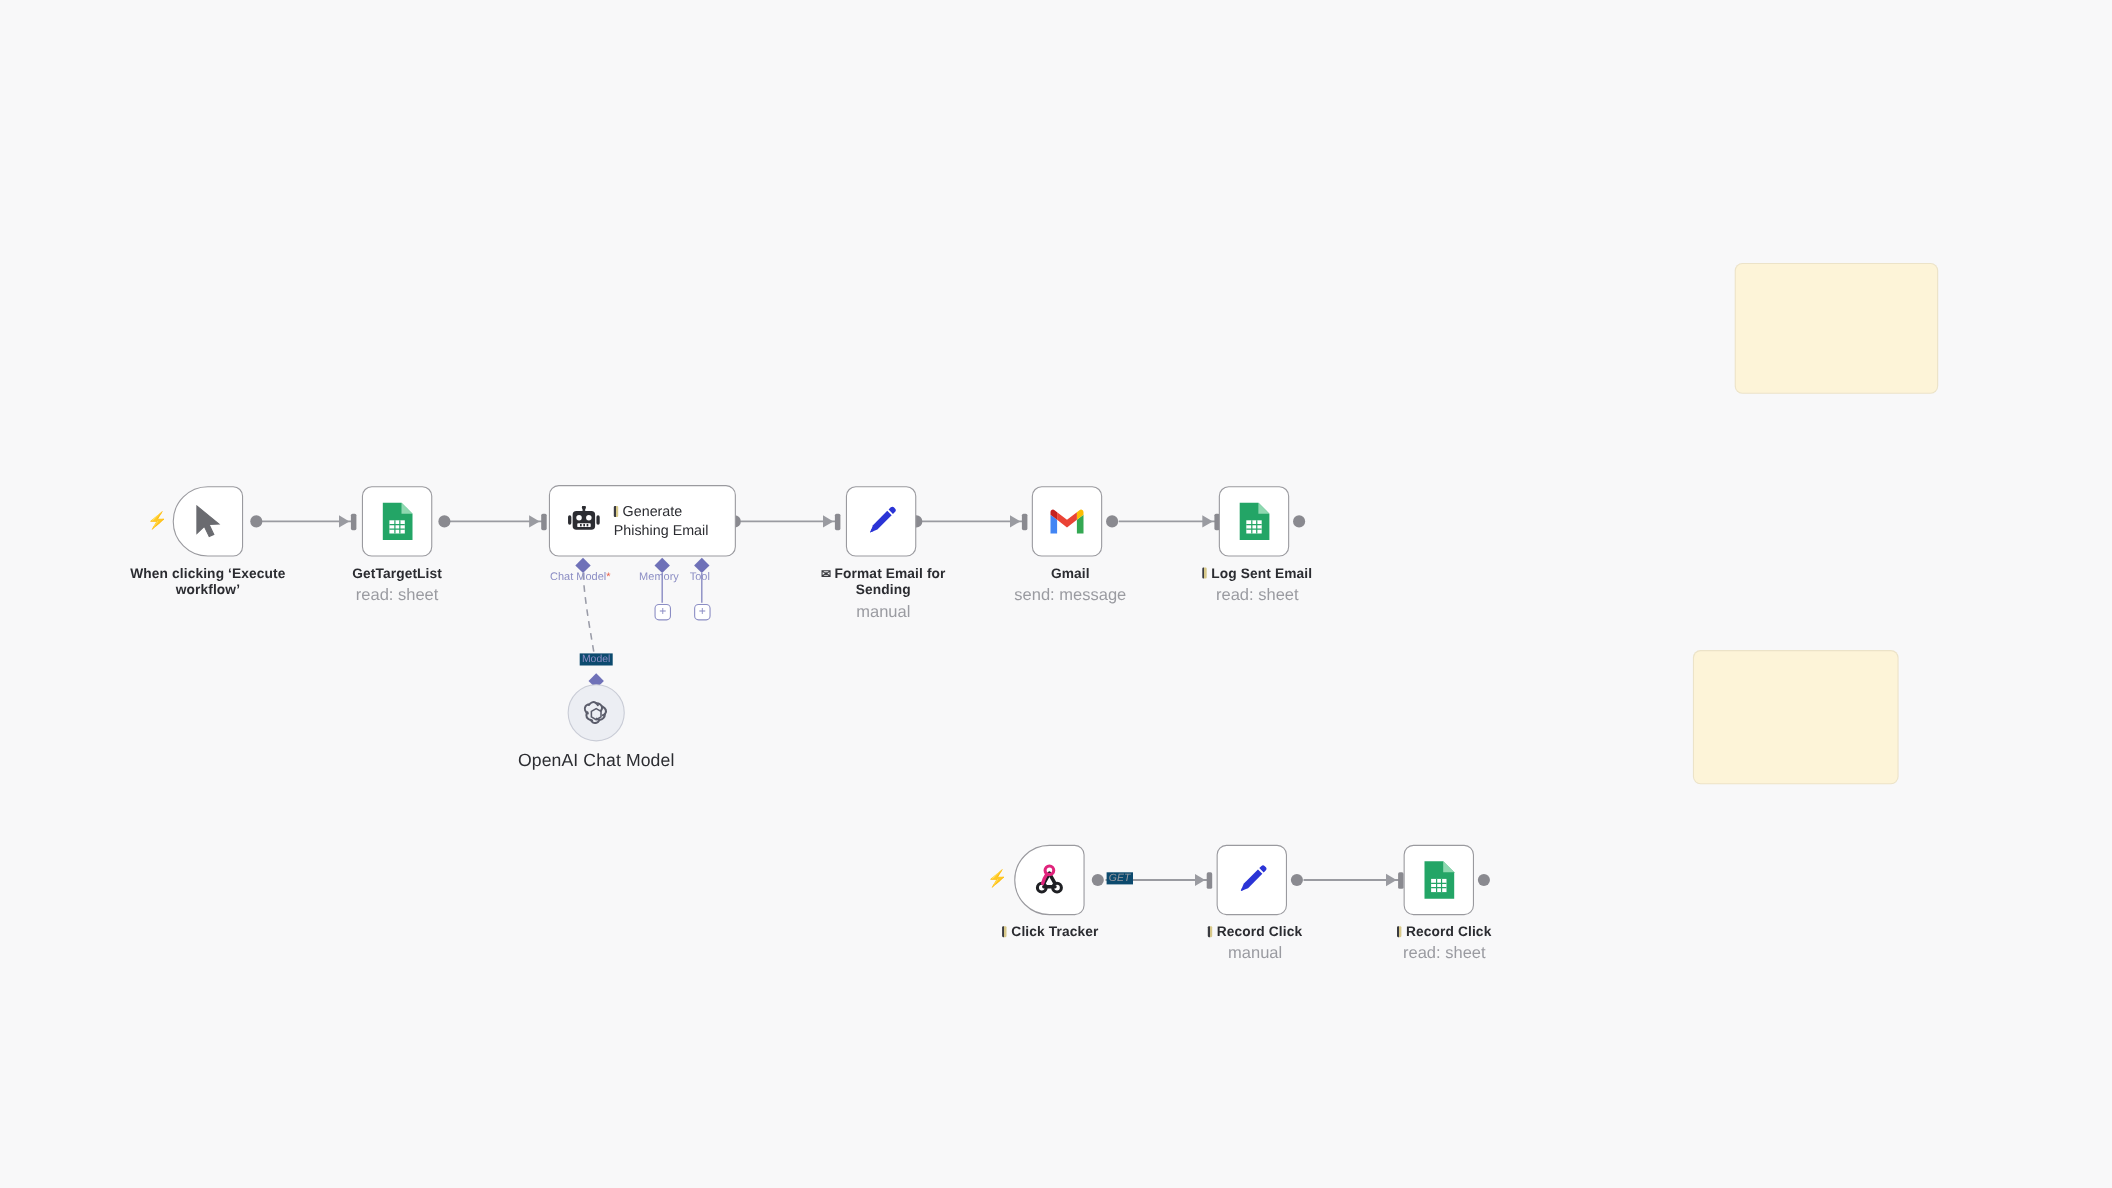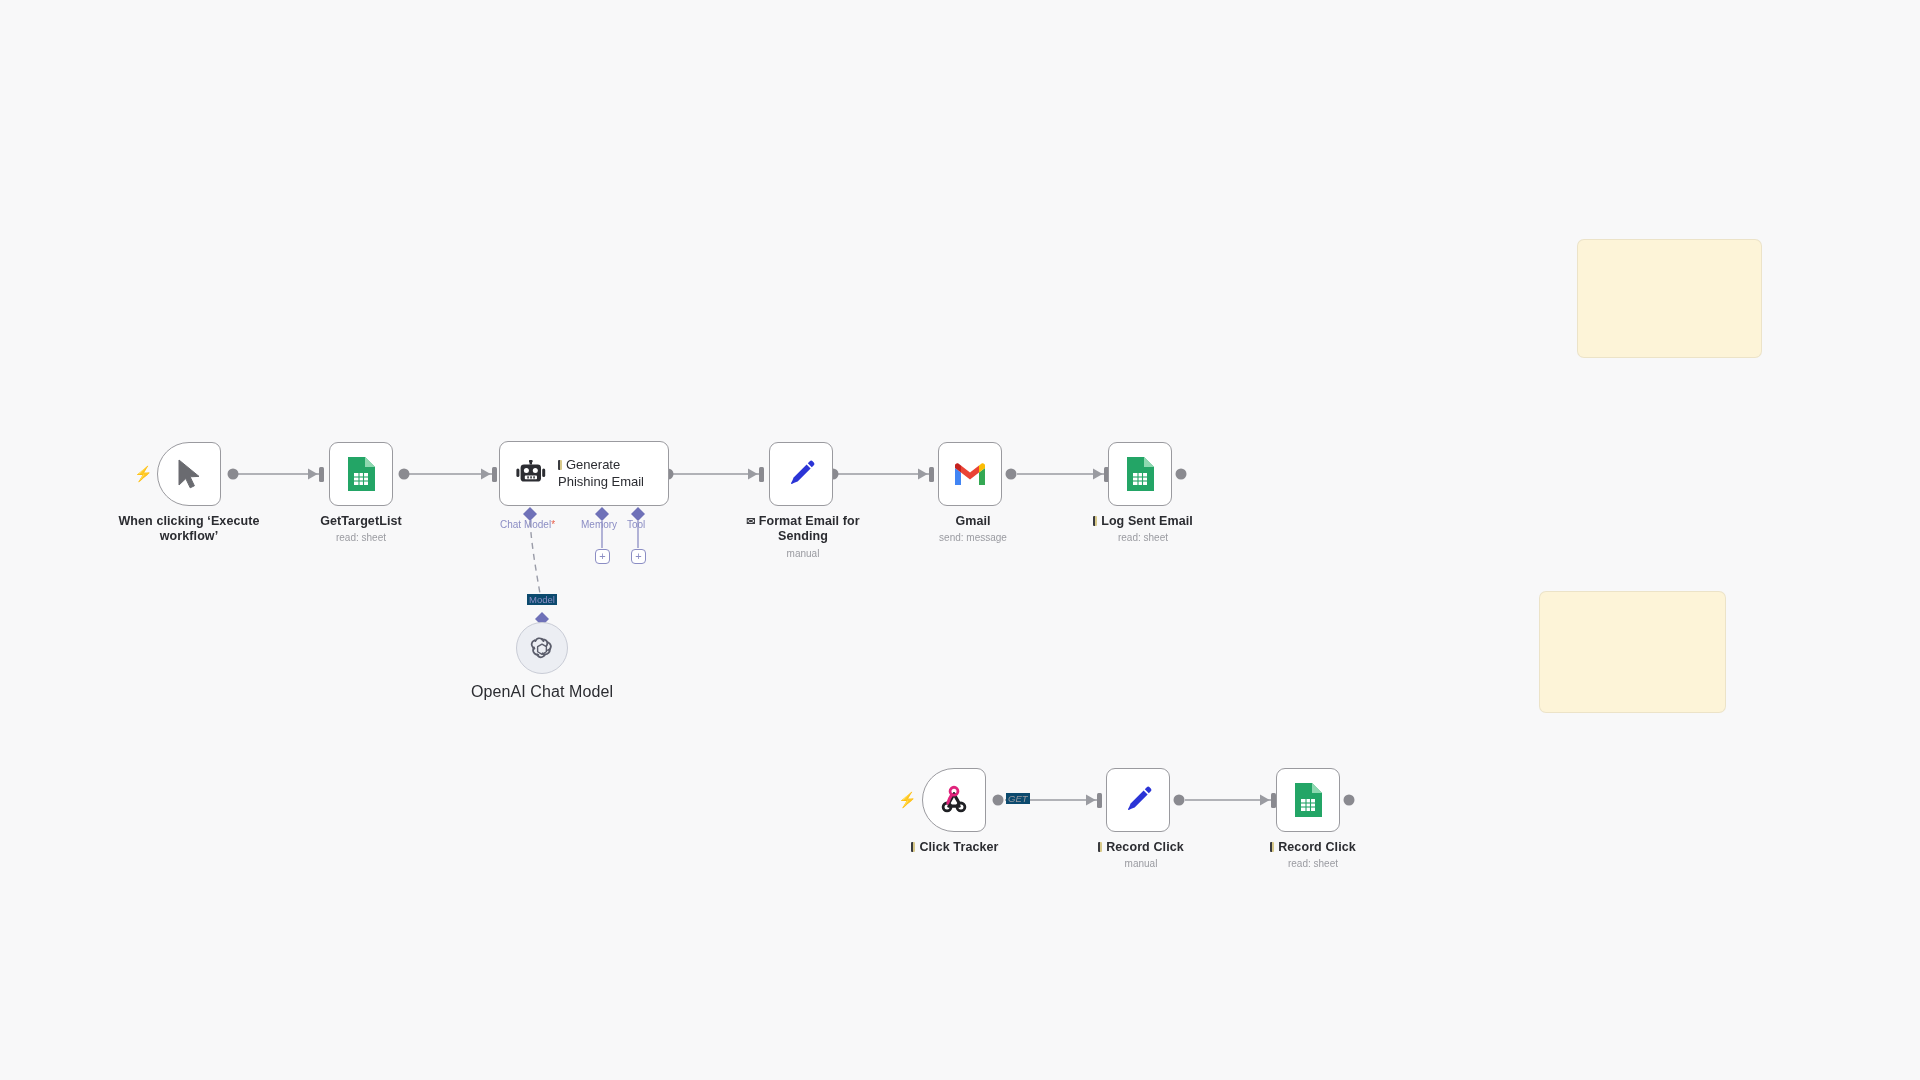--- a/index.html
+++ b/index.html
@@ -61,21 +61,21 @@
   }
   .caption .title {
     font-size: 12.5px;
     color: #2b2c31;
     font-weight: 600;
     letter-spacing: .1px;
     white-space: pre-line;
     text-align: center;
   }
   .caption .sub {
-    font-size: 10px;
+    font-size: 15px;
     color: #9a9ba1;
     margin-top: 3px;
     font-weight: 400;
   }
   .glyph-bar {
     display: inline-block;
     width: 4px; height: 10px;
     margin-right: 4px;
     vertical-align: -1px;
     background: linear-gradient(90deg,#3a3b40 0 45%, #d8c98a 45% 100%);

